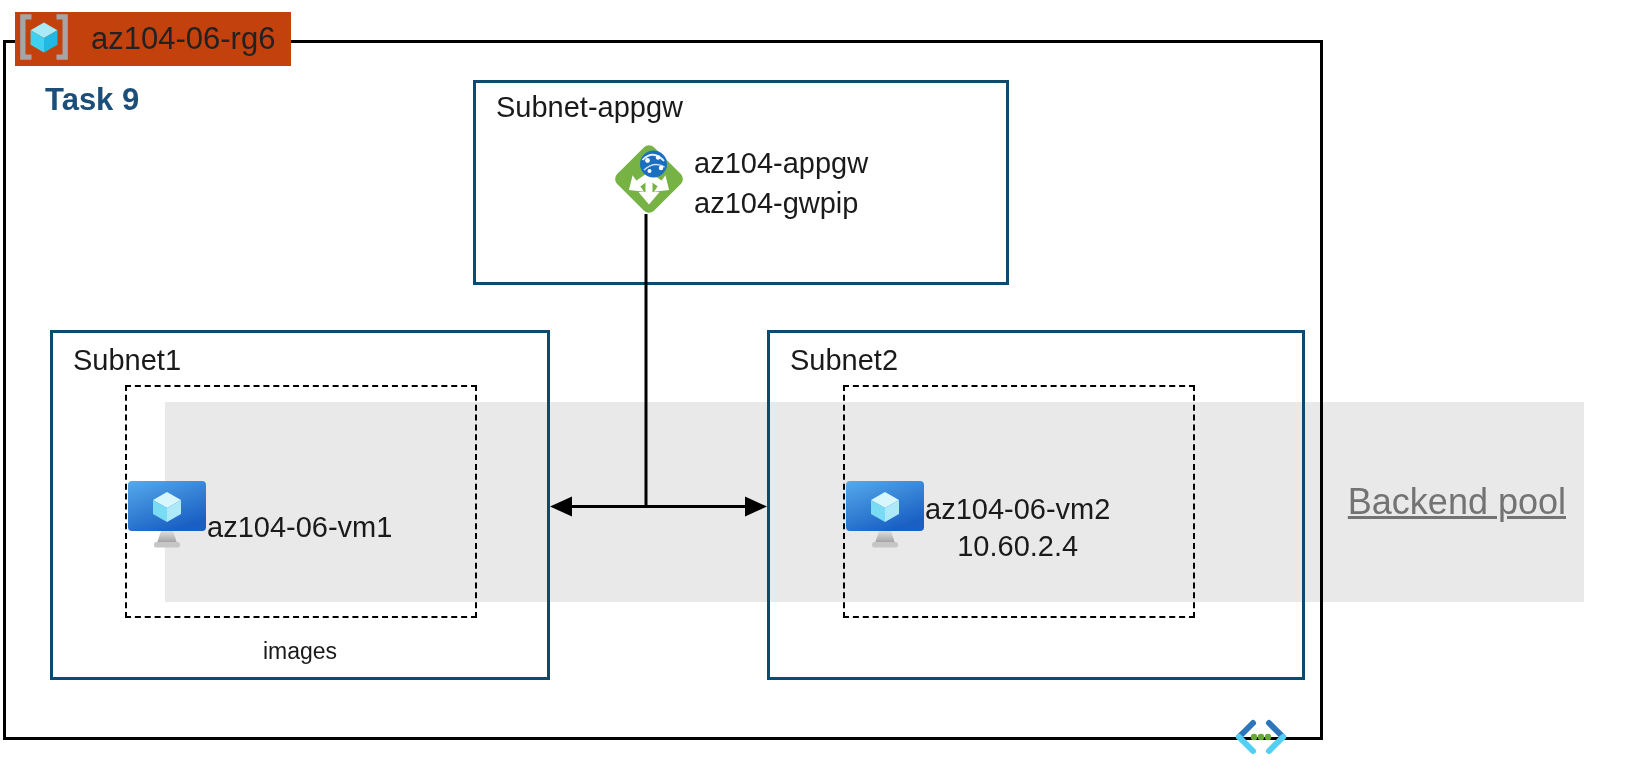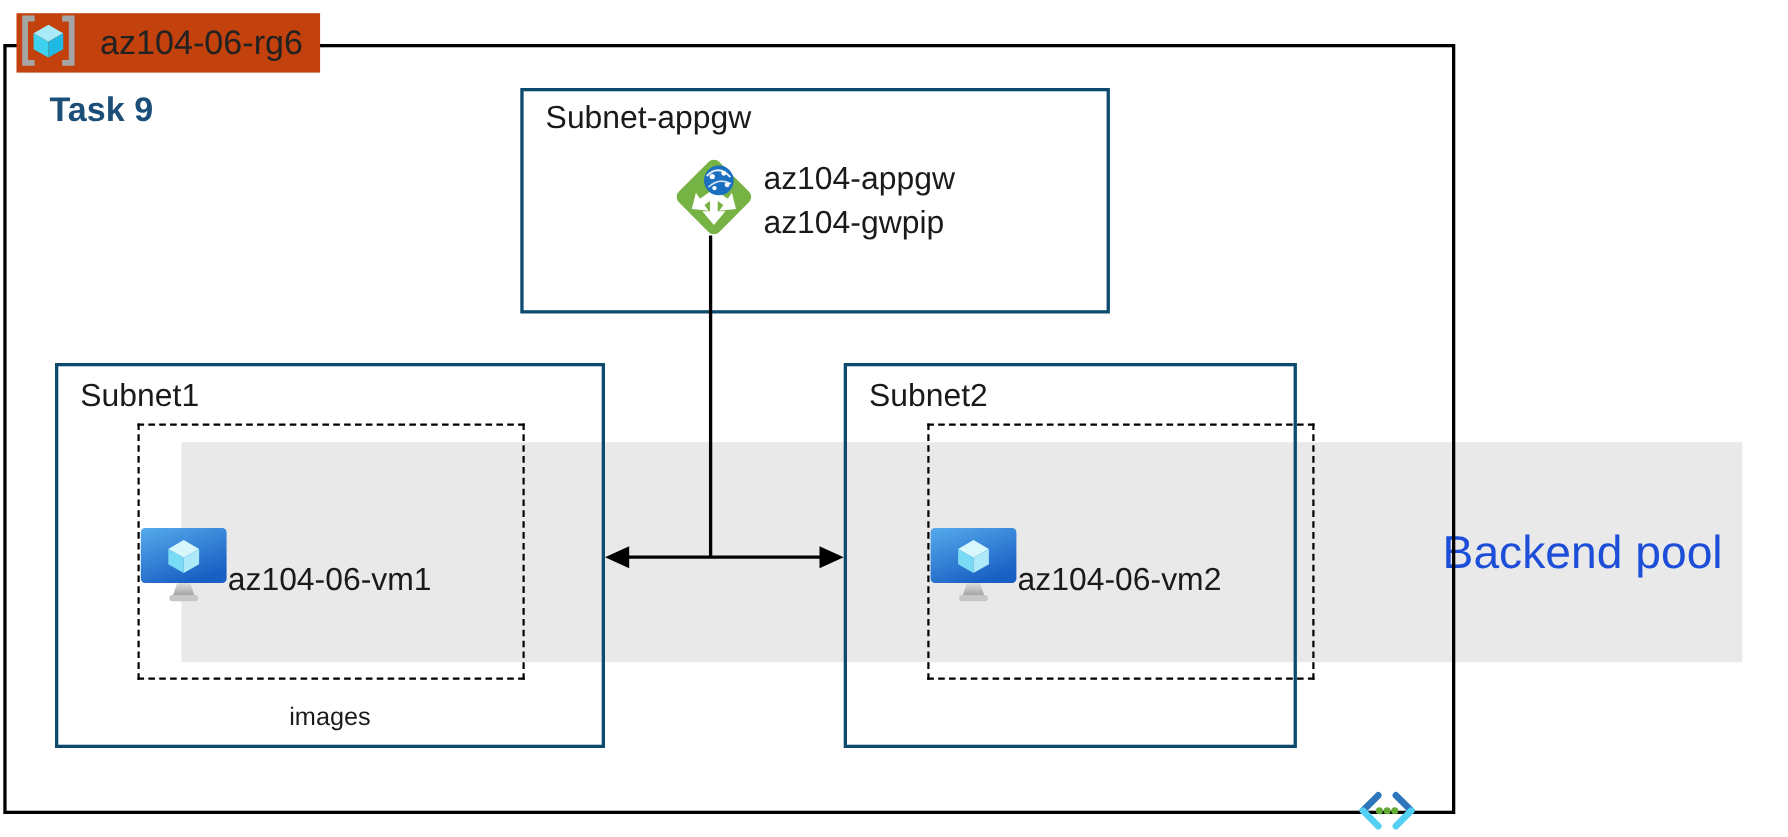--- a/index.html
+++ b/index.html
@@ -10,41 +10,41 @@
     font-family:"Liberation Sans", sans-serif;
     color:#1a1a1a;
   }
   
   .band {
     position:absolute; left:165px; top:402px; width:1419px; height:200px;
     background:#e9e9e9; z-index:1;
     display:flex; align-items:center; justify-content:flex-end;
     padding-right:18px;
   }
-  .band-label { font-size:42px; color:#1d4ed8; }
+  .band-label { font-size:36px; color:#737373;text-decoration:underline; }
   
   .rg-box {
     position:absolute; left:3px; top:40px; width:1320px; height:700px;
     border:3px solid #000; z-index:2; background:transparent;
   }
   .rg-legend {
     position:absolute; left:15px; top:12px; height:54px; z-index:4;
     background:#c2410c; display:flex; align-items:center; gap:18px;
     padding-right:16px;
   }
   .rg-label { font-size:31px; color:#222; white-space:nowrap; }
   .task-label {
     position:absolute; left:45px; top:82px; z-index:4;
     font-size:31px; font-weight:bold; color:#1b4e79;
   }
   
   .solid-box { position:absolute; border:3px solid #0c4a6e; z-index:2; background:transparent; }
   .appgw-box { left:473px; top:80px; width:536px; height:205px; }
   .subnet1-box { left:50px; top:330px; width:500px; height:350px; }
-  .subnet2-box { left:767px; top:330px; width:412px; height:350px; }
+  .subnet2-box { left:767px; top:330px; width:538px; height:350px; }
   .box-title-left { position:absolute; left:20px; top:8px; font-size:29px; }
   .box-title-center { position:absolute; left:0; right:0; top:11px; text-align:left; font-size:29px;margin-left:20px; }
   .appgw-icon { position:absolute; left:128px; top:51px; }
   .appgw-labels {
     position:absolute; left:218px; top:60px;
     font-size:29px; line-height:40px; white-space:nowrap;
   }
   
   .dashed-box {
     position:absolute; top:52px; width:352px; height:233px;
@@ -172,20 +172,21 @@
           <rect x="1" y="1" width="78" height="50" rx="4" fill="url(#vmgB)"></rect>
           <polygon points="40,12 54,20 40,28 26,20" fill="#d8f7fd"></polygon>
           <polygon points="26,20 40,28 40,42 26,34" fill="#7adbf4"></polygon>
           <polygon points="40,28 54,20 54,34 40,42" fill="#ade9f9"></polygon>
           <polygon points="34,51 46,51 50,63 30,63" fill="url(#stgB)"></polygon>
           <rect x="27" y="62" width="26" height="5.5" rx="2.5" fill="#c6c6c6"></rect>
         </svg>
       </span>
       <div class="vm-labels">
         <div>az104-06-vm2</div>
+        <div>10.60.2.4</div>
       </div>
     </div>
   </div>
 
   <svg class="connectors" width="1625" height="761" viewBox="0 0 1625 761">
     <line x1="646" y1="214" x2="646" y2="506" stroke="#000" stroke-width="3"></line>
     <line x1="562" y1="506.5" x2="756" y2="506.5" stroke="#000" stroke-width="3"></line>
     <polygon points="550,506.5 572,496.5 572,516.5" fill="#000"></polygon>
     <polygon points="767,506.5 745,496.5 745,516.5" fill="#000"></polygon>
   </svg>

